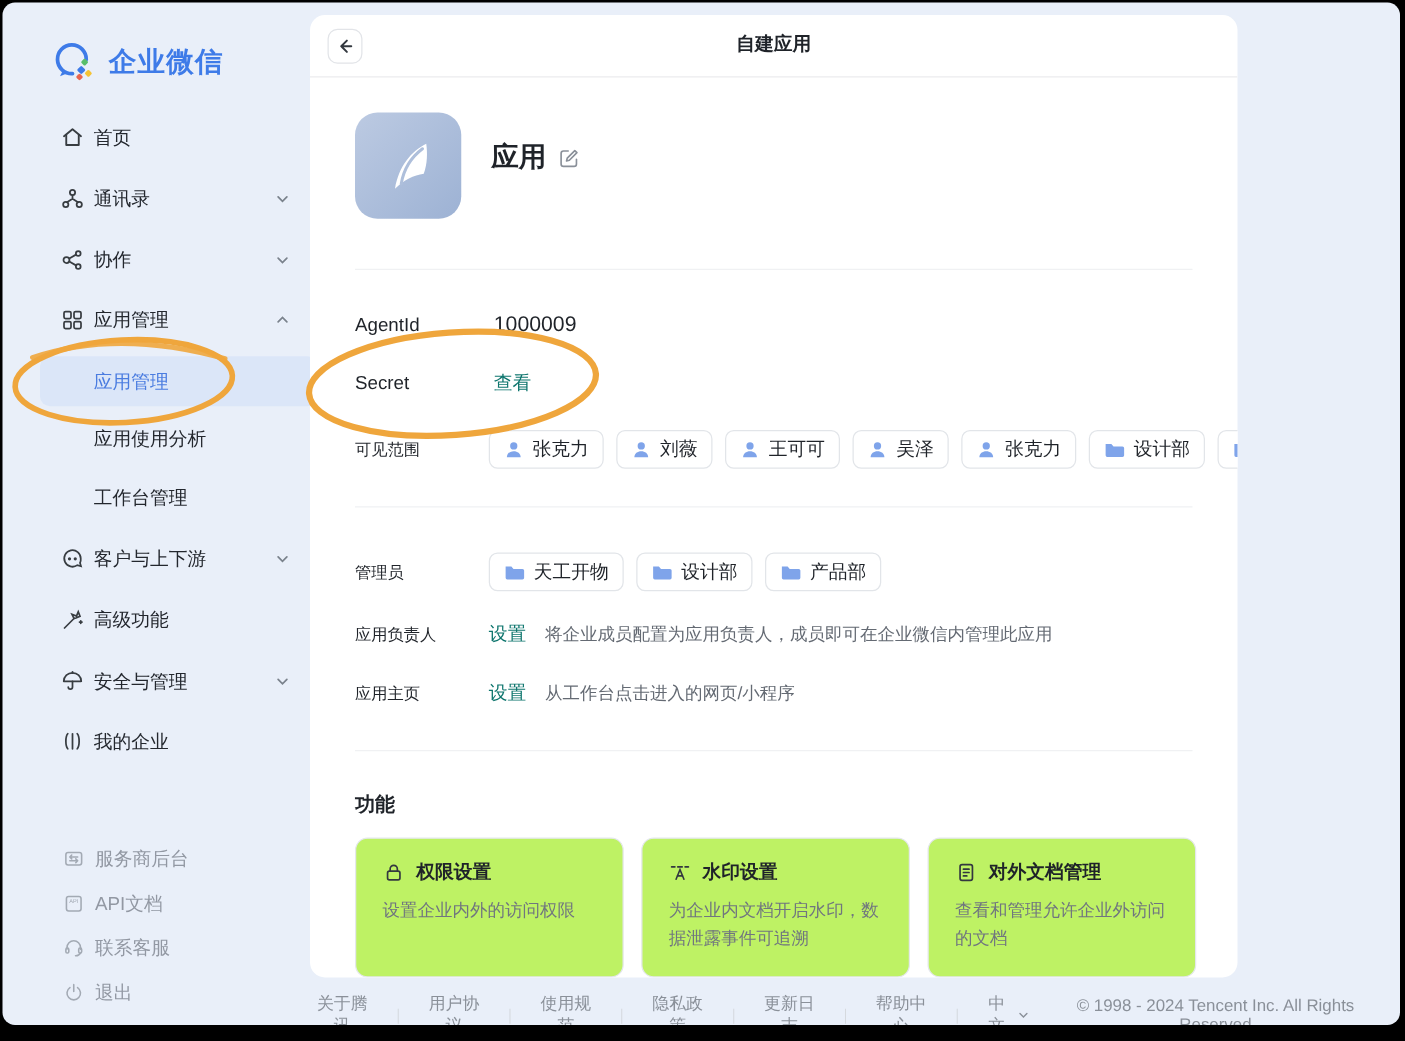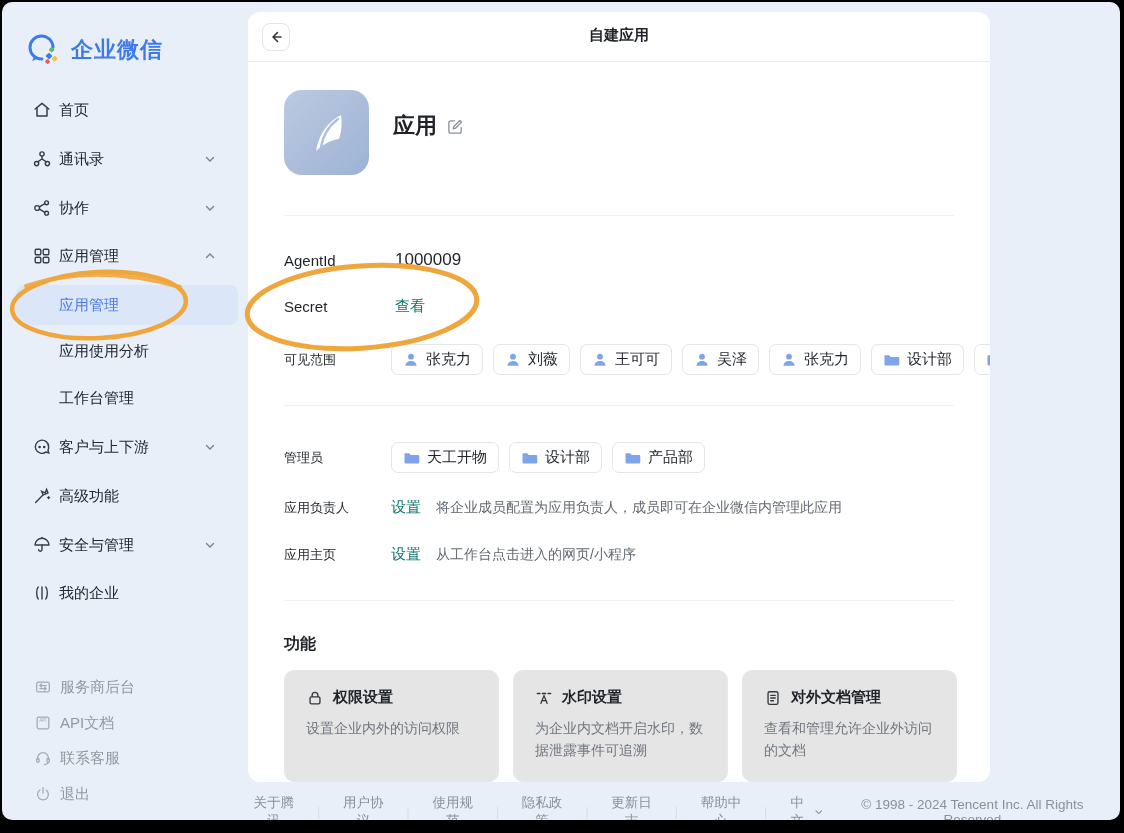--- a/index.html
+++ b/index.html
@@ -2,21 +2,21 @@
 <html><head>
 <meta charset="utf-8">
 <style>
   * { margin:0; padding:0; box-sizing:border-box; }
   html,body { width:1124px; height:833px; background:#000; overflow:hidden;
     font-family:"Liberation Sans","DejaVu Sans",sans-serif; }
   .window { position:absolute; left:2px; top:2px; width:1118px; height:818px;
     background:#E9EFF9; border-radius:10px; overflow:hidden; }
 
   
-  .sidebar { position:absolute; left:0; top:0; width:246px; height:100%; }
+  .sidebar { position:absolute; left:16px; top:0; width:246px; height:100%; }
   .logo { position:absolute; left:24px; top:30px; display:flex; align-items:center; gap:9px; }
   .logo-text { font-size:22px; font-weight:700; color:#3E7BE8; letter-spacing:1px; }
   .side-item { position:absolute; left:0; width:246px; height:40px; display:flex;
     align-items:center; cursor:pointer; }
   .side-item .ic { position:absolute; left:30px; width:20px; height:20px; display:flex; }
   .side-item .lbl { position:absolute; left:57px; font-size:15px; color:#23272e; }
   .side-item .chev { position:absolute; right:32px; width:12px; height:12px; }
   .side-sub .lbl { left:57px; }
   .side-sub.active .pill { position:absolute; left:14px; right:10px; top:0; bottom:0;
     background:#DBE6F8; border-radius:8px; }
@@ -56,21 +56,21 @@
   .hint { margin-left:15px; font-size:14px; color:#646a73; }
   .chips { display:flex; gap:10px; }
   .chip { height:31px; display:flex; align-items:center; gap:7px; padding:0 11px;
     border:1px solid #e2e5e9; border-radius:7px; background:#fff; font-size:15px;
     color:#1f2329; cursor:pointer; white-space:nowrap; }
 
   .section-title { position:absolute; left:36px; top:622px; font-size:16px;
     font-weight:700; color:#1f2329; }
   .cards { position:absolute; left:36px; right:33px; top:658px; display:flex; gap:14px; }
   .card { flex:1; height:112px; border:1px solid #e4e7ec; border-radius:10px;
-    padding:17px 21px 6px; background:#e5e5e5; cursor:pointer; overflow:hidden; }
+    padding:17px 21px 6px; background:#bef264; cursor:pointer; overflow:hidden; }
   .card-head { display:flex; align-items:center; gap:9px; }
   .card-title { font-size:15px; font-weight:600; color:#1f2329; }
   .card-desc { margin-top:10px; font-size:14px; color:#70767f; line-height:1.6; }
 
   
   .footer { position:absolute; left:246px; top:792px; width:860px; text-align:center;
     font-size:13.5px; color:#8a9099; display:flex; justify-content:center;
     align-items:center; gap:13px; }
   .footer .flink { cursor:pointer; }
   .footer .sep { color:#d3d7dc; font-size:12px; }

